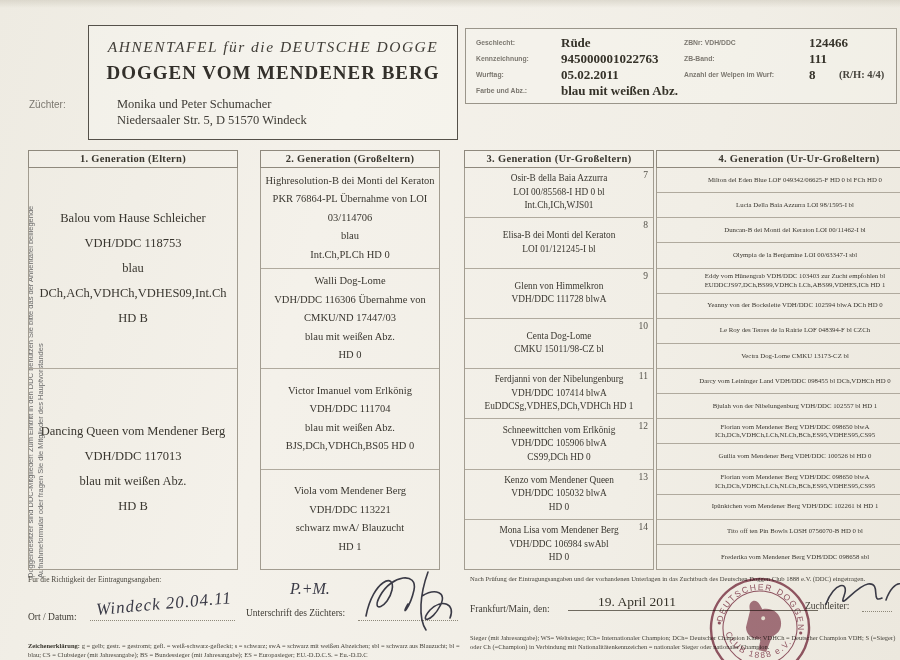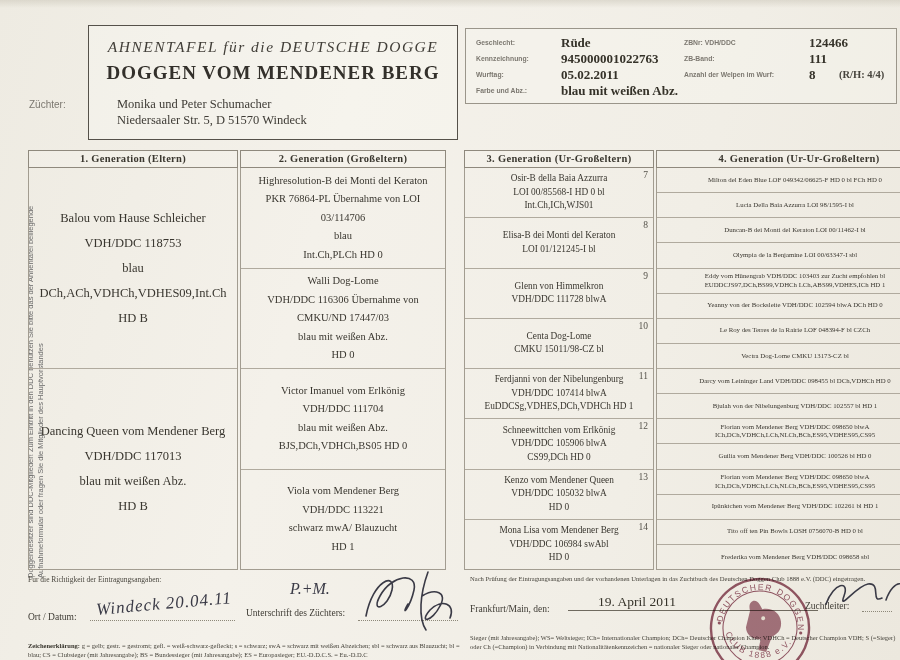--- a/index.html
+++ b/index.html
@@ -29,21 +29,21 @@
   #info-right{left:218px;width:210px;}
   .info-row{position:relative;height:16px;}
   .info-label{position:absolute;left:0;top:4px;font-family:"Liberation Sans",sans-serif;font-size:6.8px;color:#7c7870;}
   #info-left .info-value{position:absolute;left:85px;top:0;font-size:13px;color:#353229;}
   #info-right .info-value{position:absolute;left:125px;top:0;font-size:13px;color:#353229;}
   .info-extra{position:absolute;left:155px;top:2px;font-size:10.5px;color:#47443d;}
 
   
   .ped-col{position:absolute;top:150px;height:420px;}
   .pcol0{left:28px;width:210px;}
-  .pcol1{left:240px;width:206px;border-radius:19px;}
+  .pcol1{left:260px;width:180px;border-radius:19px;}
   .pcol2{left:464px;width:190px;}
   .pcol3{left:656px;width:286px;}
   .ped-header{height:16px;border:1px solid #8f897d;font-weight:bold;font-size:10.5px;
     text-align:center;line-height:16px;letter-spacing:.3px;color:#3a372f;background:rgba(246,243,236,.4);}
   .ped-body{border:1px solid #a29c90;border-top:none;height:401px;display:flex;flex-direction:column;}
   .ped-cell{position:relative;flex:1;display:flex;flex-direction:column;justify-content:center;
     align-items:center;border-bottom:1px solid #b0aa9e;overflow:hidden;}
   .ped-cell:last-child{border-bottom:none;}
   .cell-num{position:absolute;top:2px;font-size:9.5px;color:#55524a;}
   .pcol2 .cell-num{right:5px;}

